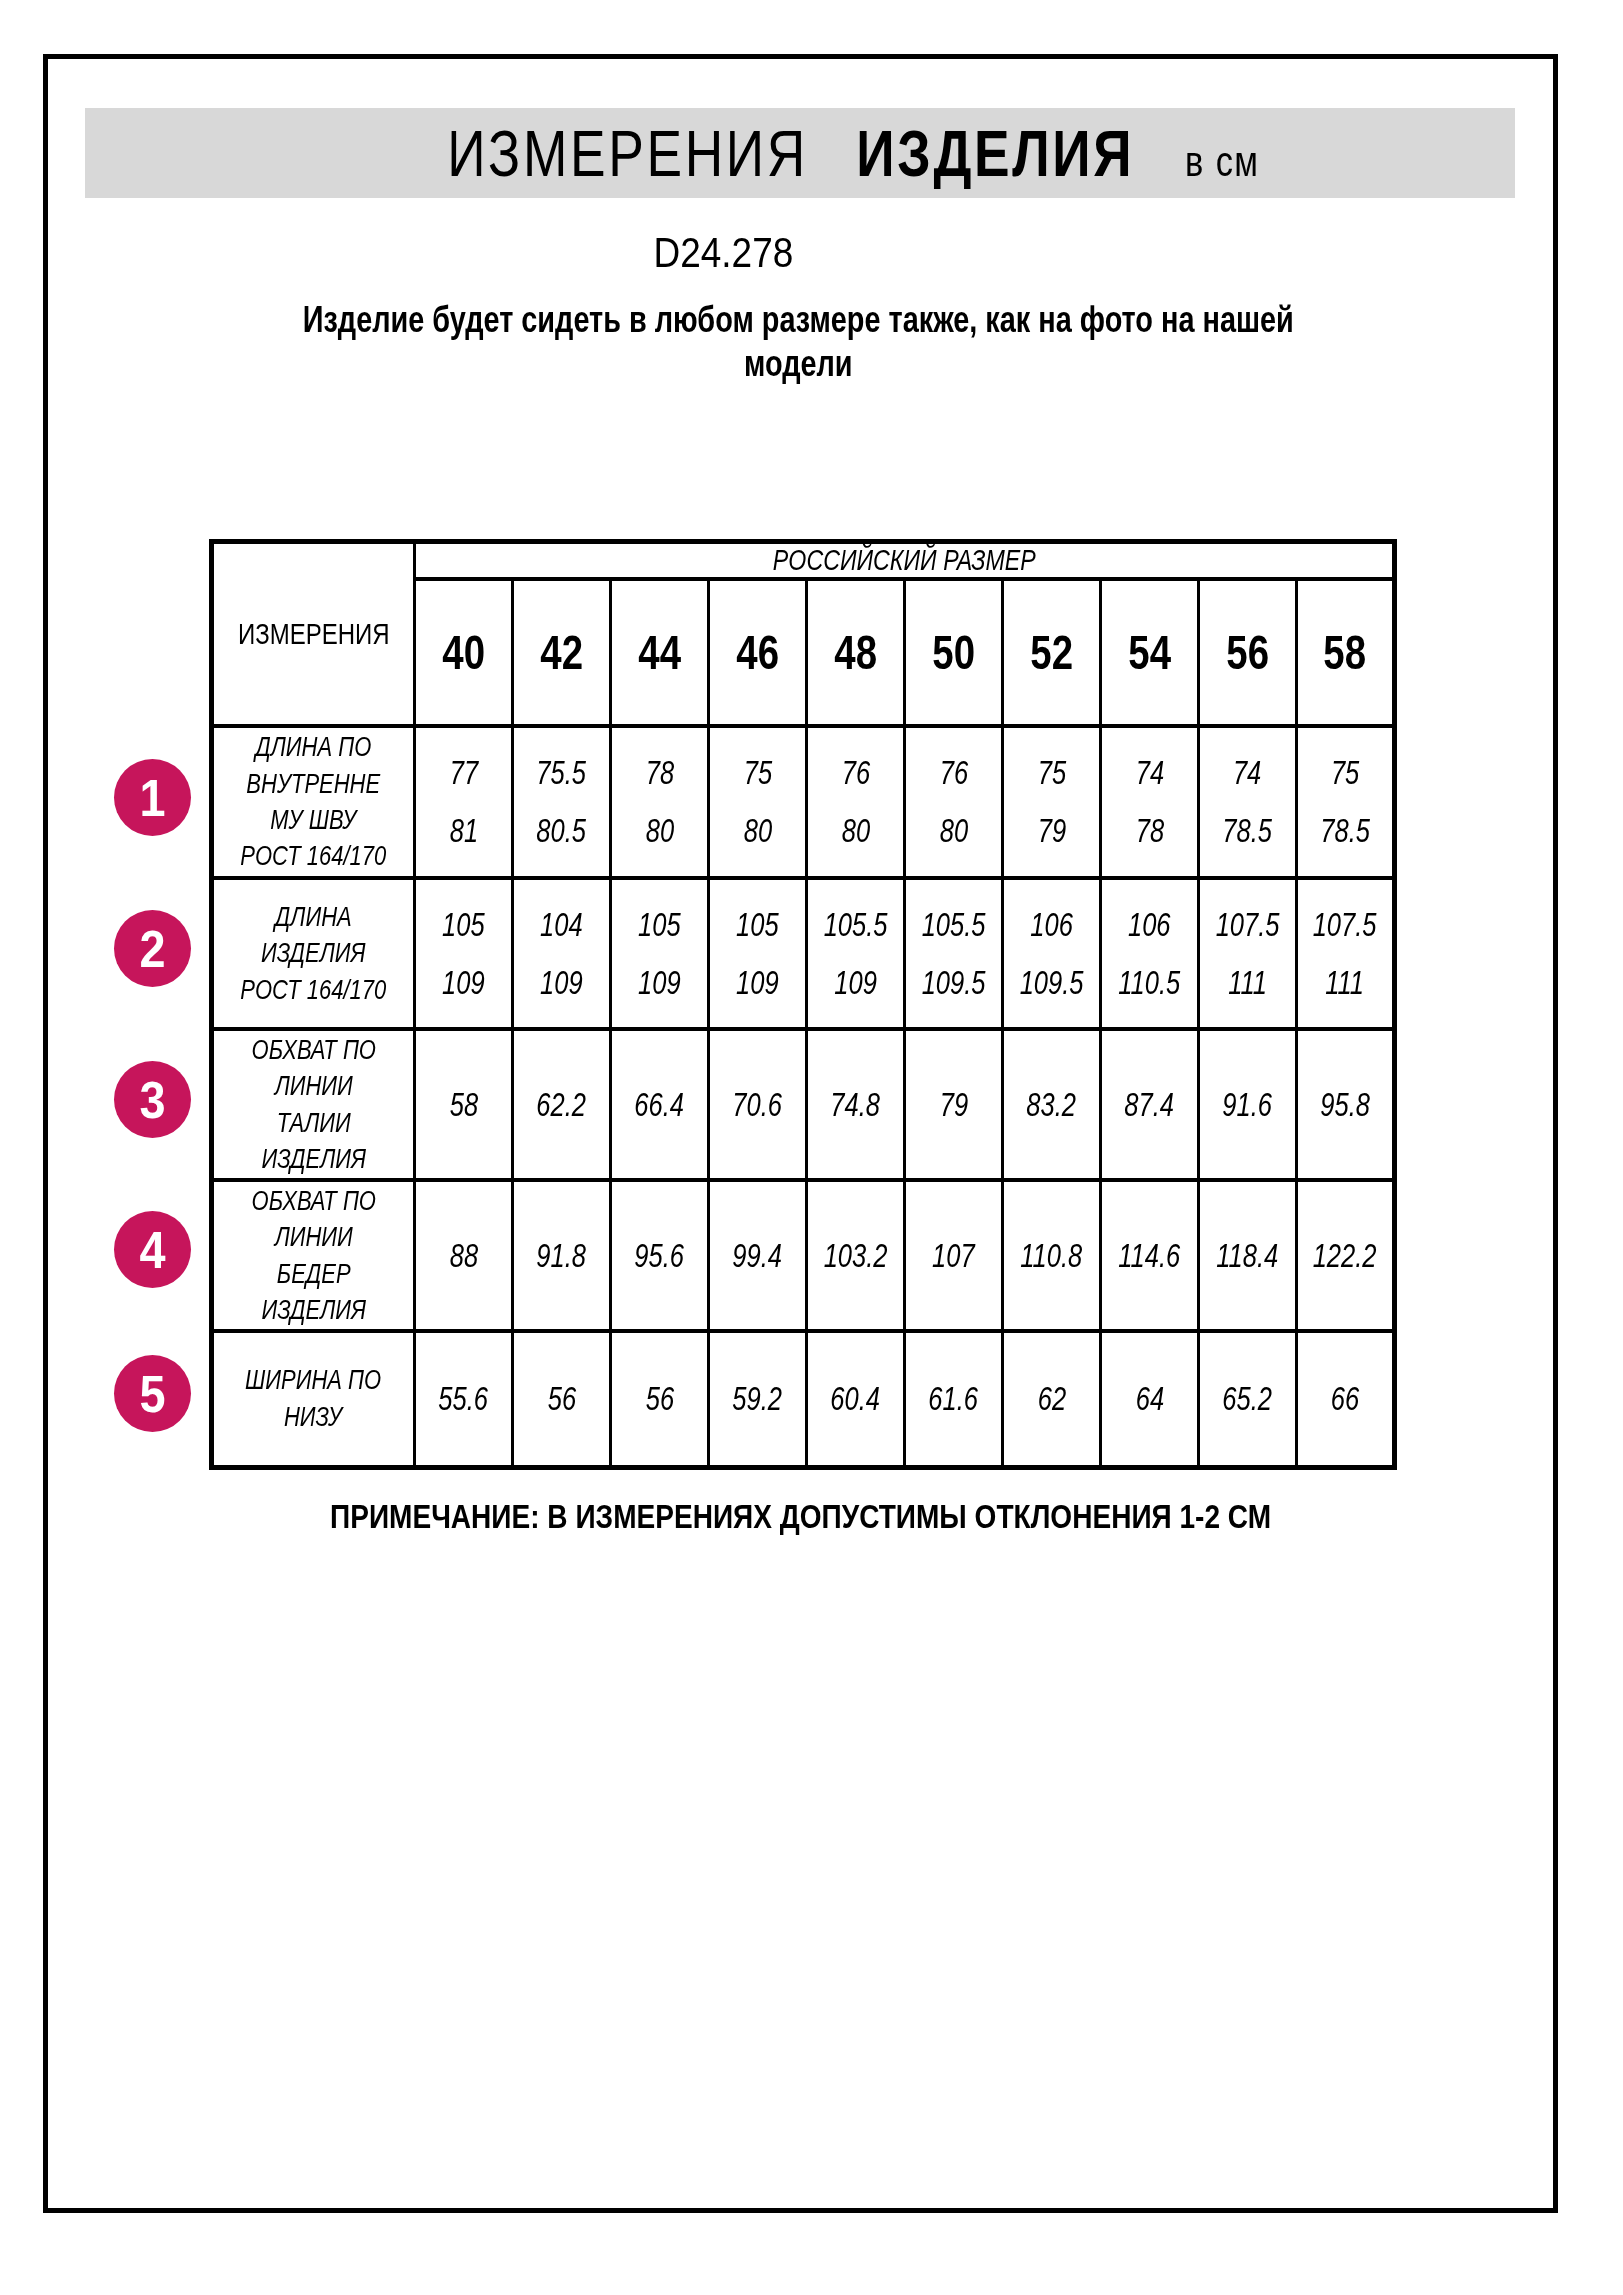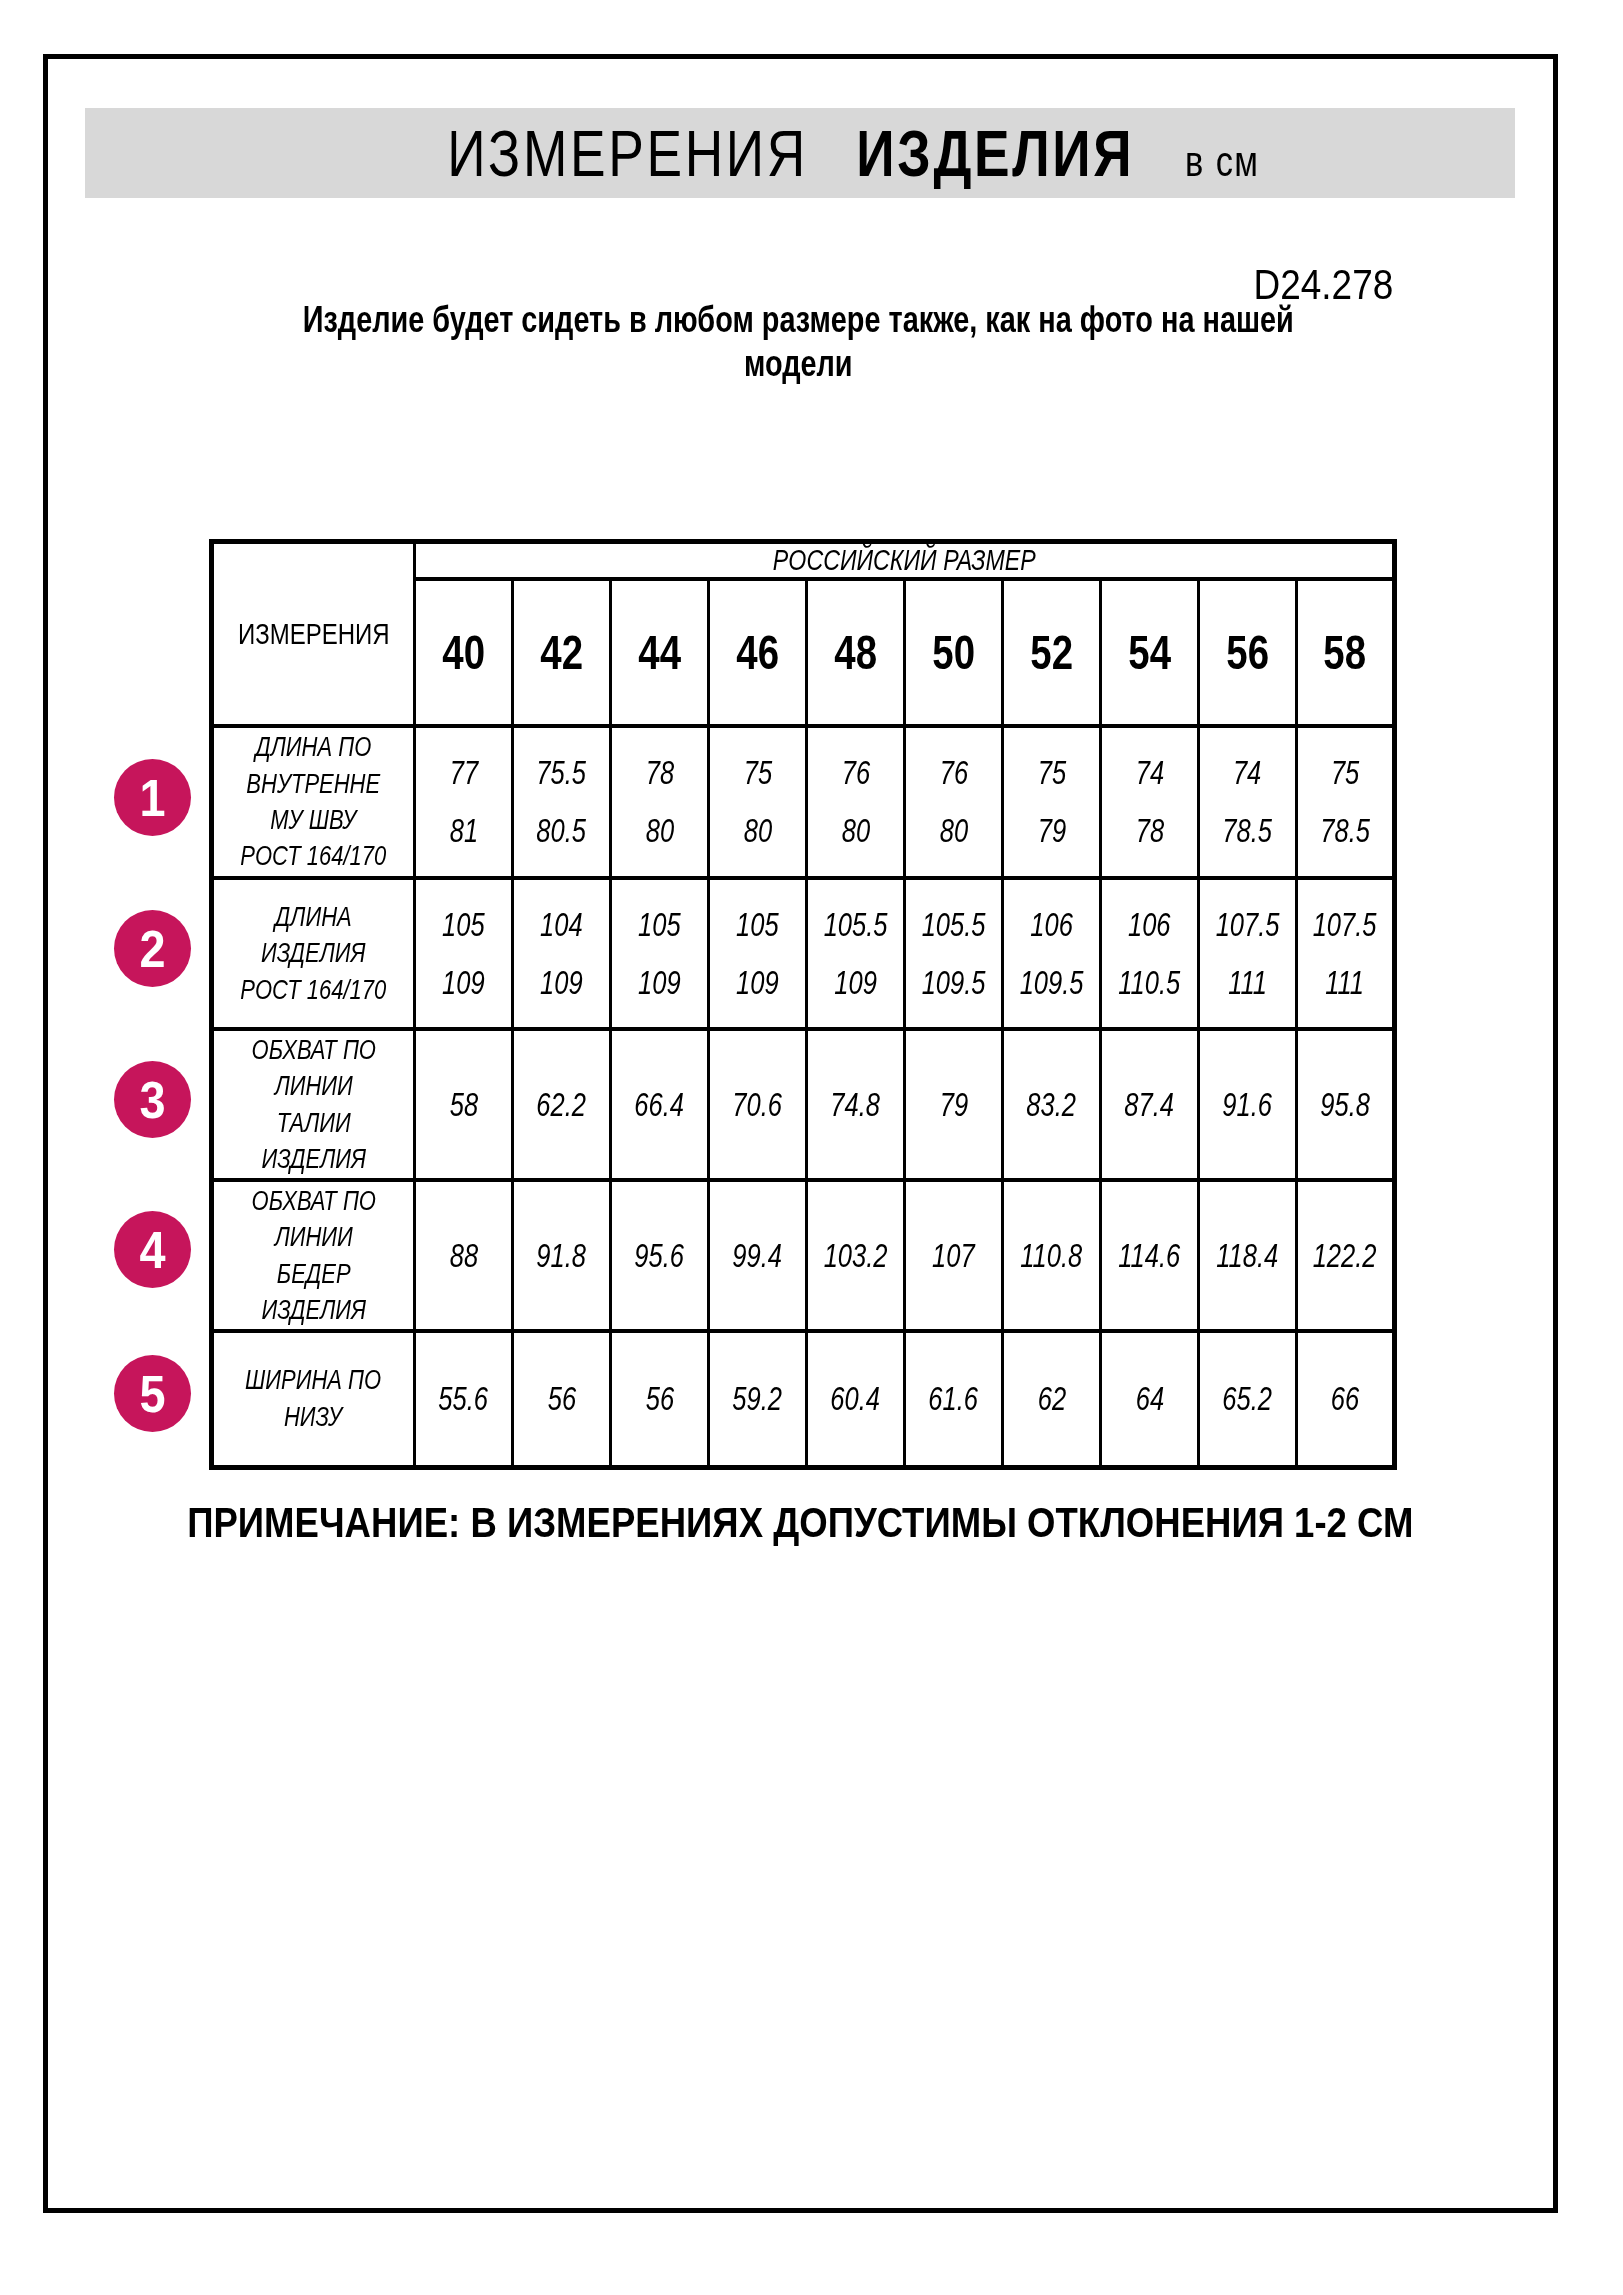--- a/index.html
+++ b/index.html
@@ -69,23 +69,22 @@
     font-size: 42px;
     font-weight: normal;
     letter-spacing: 0.04em;
     margin-left: 62px;
   }
   
   .code {
     position: absolute;
     left: 43px; top: 229px;
     width: 1360px;
-    text-align: right;
+    text-align: center;
     font-size: 42px;
-    margin-top: 32px;
   }
   .code .cx { transform: scaleX(0.88); }
   .para {
     position: absolute;
     left: 157px;
     width: 1283px;
     text-align: center;
     font-size: 37px;
     line-height: 1.18;
     font-weight: bold;
@@ -156,21 +155,21 @@
   .circle-2 { top: 910px; }
   .circle-3 { top: 1061px; }
   .circle-4 { top: 1211px; }
   .circle-5 { top: 1355px; }
   
   .footnote {
     position: absolute;
     left: 43px; top: 1498px;
     width: 1515px;
     text-align: center;
-    font-size: 43px;
+    font-size: 33px;
     font-weight: bold;
   }
   .footnote .cx { transform: scaleX(0.85); }
 </style>
 </head>
 <body>
 
 <div class="page">
 
   <div class="border-frame"></div>

